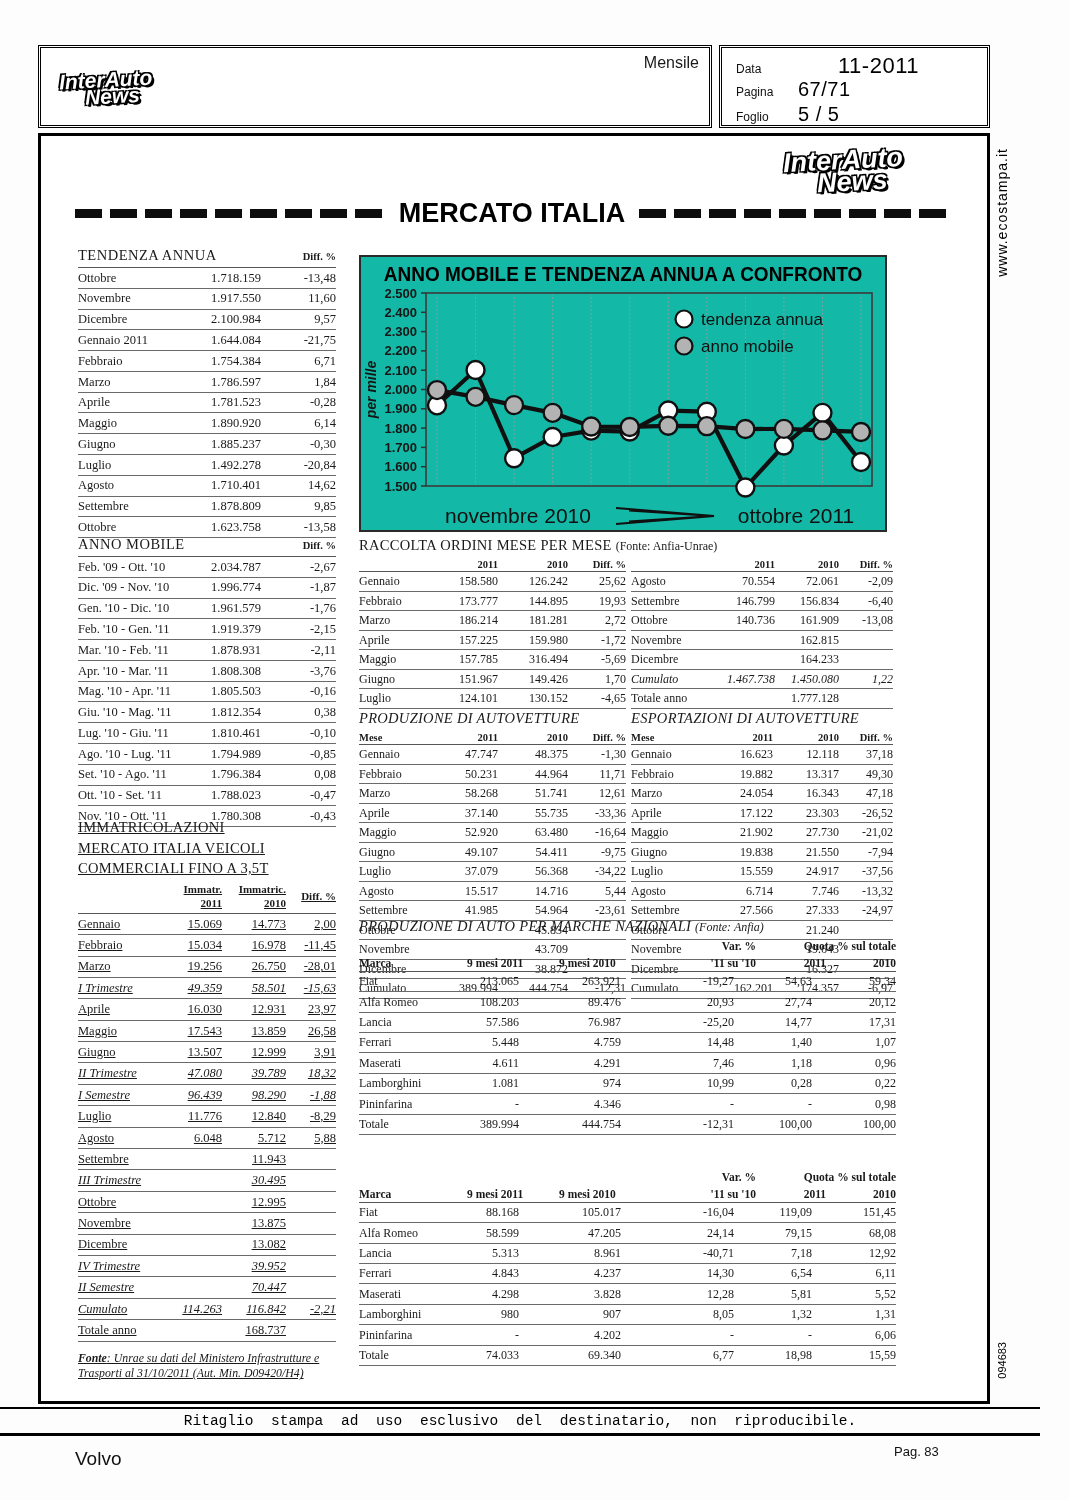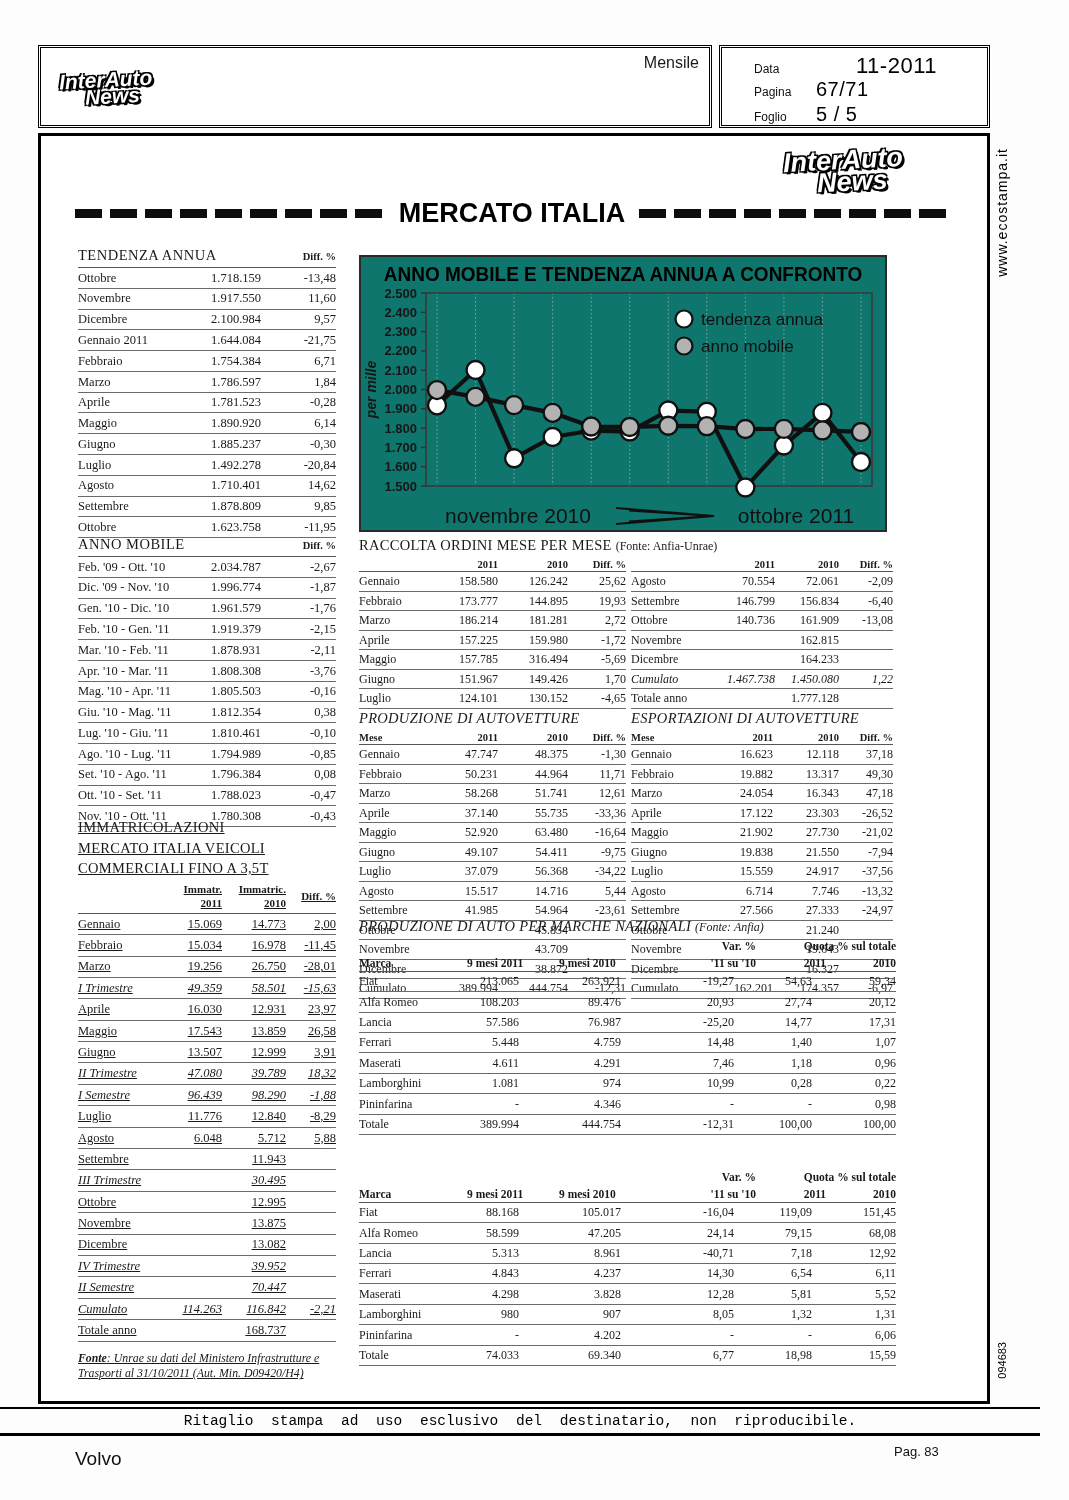--- a/index.html
+++ b/index.html
@@ -10,21 +10,21 @@
     overflow: hidden;
   }
 
   
   .hdr-left {
     position: absolute; left: 38px; top: 45px; width: 674px; height: 83px;
     border: 3px double #000; background: #fff;
   }
   .hdr-right {
     position: absolute; left: 719px; top: 45px; width: 271px; height: 83px;
-    border: 3px double #000; background: #fff; padding: 5px 0 0 32px;
+    border: 3px double #000; background: #fff; padding: 5px 0 0 14px;
   }
   .hdr-right .frow { display: flex; align-items: baseline; height: 25px; }
   .hdr-right .flabel { font-family: "Liberation Sans", sans-serif; font-size: 12px; width: 62px; color: #111; }
   .hdr-right .fval  { font-family: "Liberation Sans", sans-serif; font-size: 20px; color: #000; letter-spacing: .5px; }
   .hdr-right .frow:first-child .fval { font-size: 22px; margin-left: 40px; }
   .mensile {
     position: absolute; right: 10px; top: 6px;
     font-family: "Liberation Sans", sans-serif; font-size: 16px;
   }
 
@@ -88,21 +88,21 @@
   .t4 { font-size: 12.5px; }
   .t4 td { border-bottom: 1px solid #6a6a6a; padding: 2.9px 0 2.5px; }
   .t4 .num { text-align: right; }
   .t4 thead td { font-weight: bold; font-size: 11px; border-bottom: 1px solid #555; line-height: 1.3; }
   .fonte { font-size: 11.8px; font-style: italic; margin-top: 9px; line-height: 1.35; }
   .fonte b { font-weight: bold; }
 
   
   .chart-box {
     position: absolute; left: 318px; top: 119px; width: 528px; height: 277px;
-    border: 2px solid #2a2a2a; background: #0f766e; padding-top: 7px;
+    border: 2px solid #2a2a2a; background: #14b8a6; padding-top: 7px;
   }
   .chart-title {
     text-align: center; font-family: "Liberation Sans", sans-serif;
     font-weight: 800; font-size: 19px; color: #000; margin-bottom: 2px;
     transform: scaleY(1.05);
   }
   .chart-plot svg { display: block; margin: 0 auto; font-family: "Liberation Sans", sans-serif; }
 
   
   .rt-title { font-size: 14.5px; letter-spacing: .3px; white-space: nowrap; }
@@ -261,21 +261,21 @@
           <td class="num">14,62</td>
         </tr>
           <tr>
           <td>Settembre</td>
           <td class="num">1.878.809</td>
           <td class="num">9,85</td>
         </tr>
           <tr>
           <td>Ottobre</td>
           <td class="num">1.623.758</td>
-          <td class="num">-11,95</td>
+          <td class="num">-13,58</td>
         </tr>
         </tbody>
     </table>
   </div>
 
   <div class="blk-annomobile">
     <div class="left-head">
       <span class="left-title">ANNO MOBILE</span>
       <span class="diff-h">Diff. %</span>
     </div>

